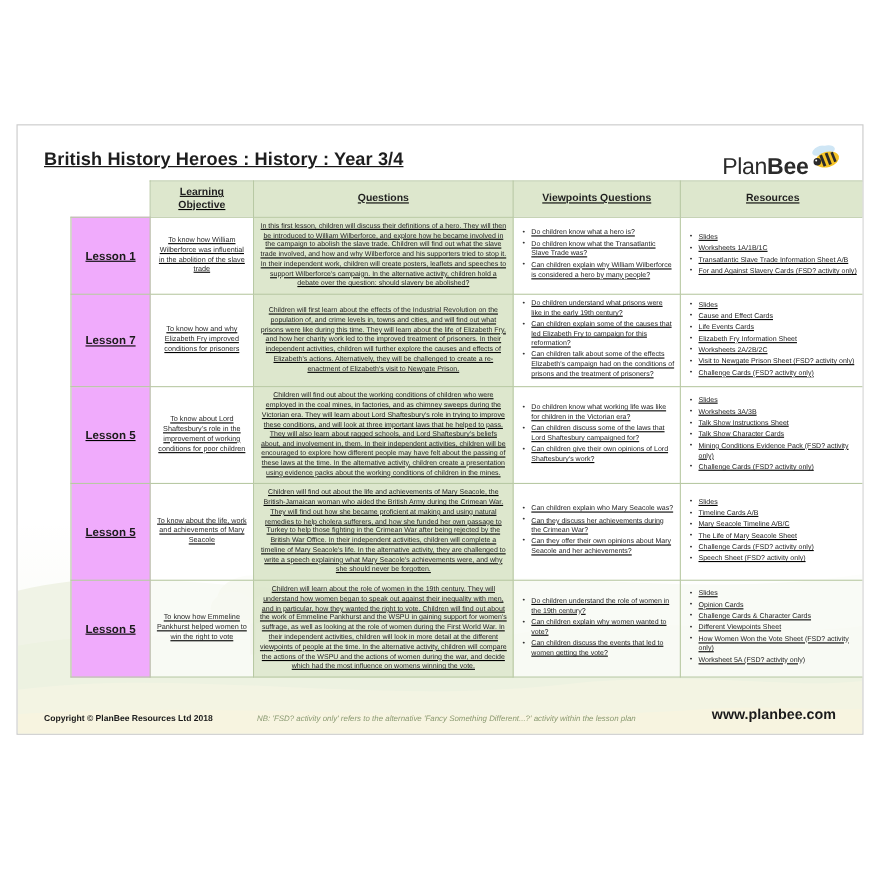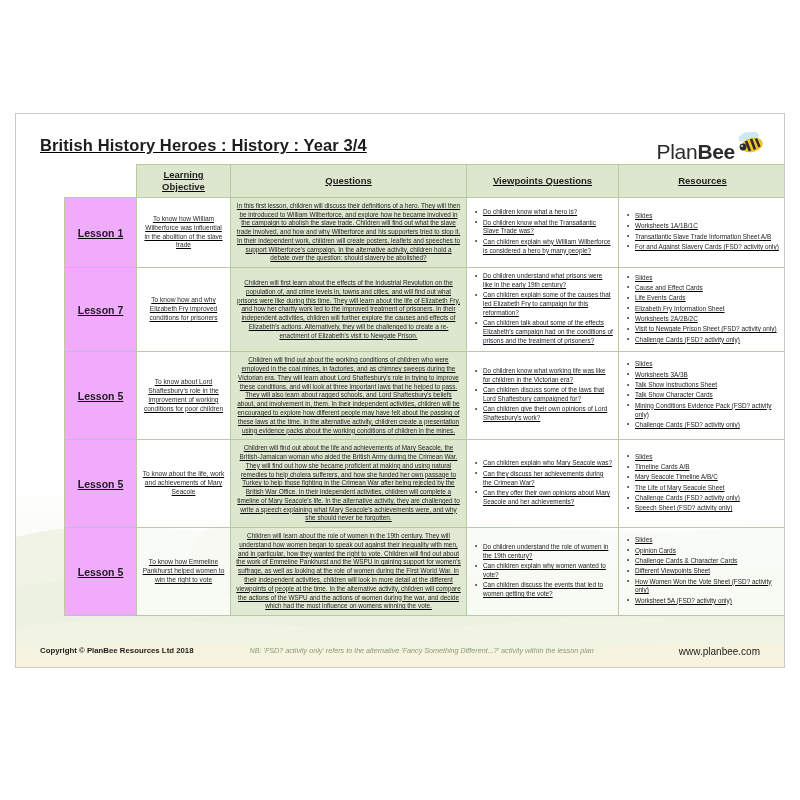--- a/index.html
+++ b/index.html
@@ -174,41 +174,41 @@
   }
 
   
   #footer {
     position: absolute;
     left: 0;
     right: 0;
     bottom: 10px;
     z-index: 3;
     display: flex;
-    align-items: flex-start;
+    align-items: flex-end;
     padding: 0 24px;
     box-sizing: border-box;
   }
   #copyright {
     font-size: 7.8px;
     font-weight: bold;
     color: #1a1a1a;
     white-space: nowrap;
   }
   #fsd-note {
     flex: 1;
     text-align: center;
     font-size: 7.2px;
     font-style: italic;
     color: #8a9a72;
     padding: 0 24px;
   }
   #website {
-    font-size: 10px;
-    font-weight: normal;
+    font-size: 13px;
+    font-weight: bold;
     color: #1a1a1a;
     white-space: nowrap;
     margin-left: 29px;
   }
 </style>
 </head>
 <body>
 
 <div id="page">
 

